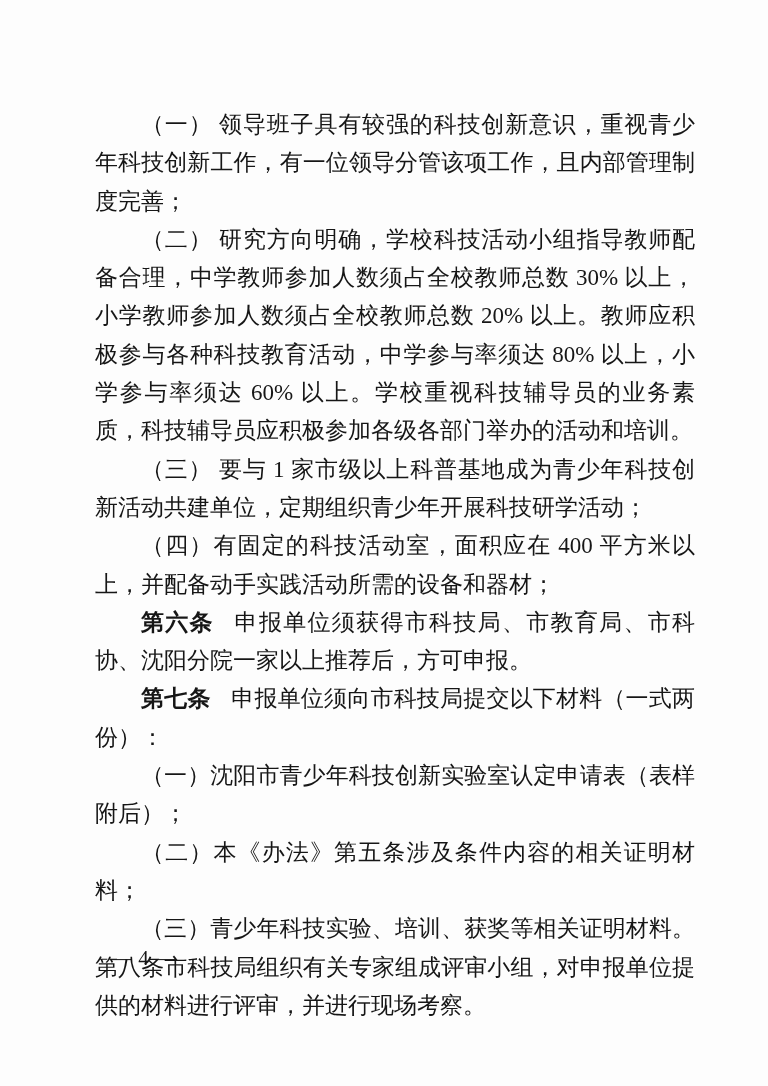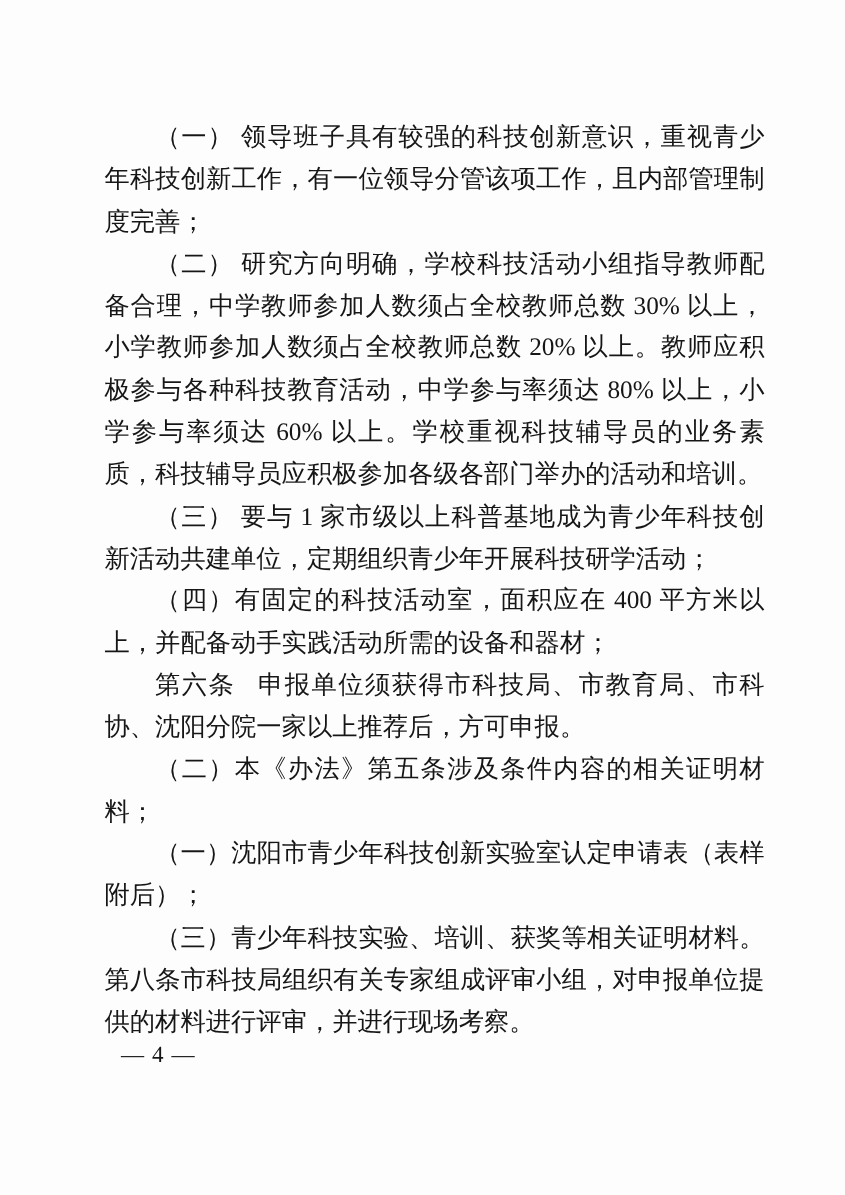--- a/index.html
+++ b/index.html
@@ -29,21 +29,21 @@
     line-height: 38.3px;
     color: #161616;
   }
   .para {
     margin: 0;
     padding: 0;
     text-align: justify;
     text-indent: 2em;
   }
   .lead {
-    font-weight: 400;
+    font-weight: 700;
     margin-right: 0.9em;
   }
   .lead:empty {
     display: none;
     margin-right: 0;
   }
   .pagenum {
     position: absolute;
     left: 110px;
     top: 946px;
@@ -61,21 +61,22 @@
 
   <p class="para"><span class="ptext">（二） 研究方向明确，学校科技活动小组指导教师配备合理，中学教师参加人数须占全校教师总数 30% 以上，小学教师参加人数须占全校教师总数 20% 以上。教师应积极参与各种科技教育活动，中学参与率须达 80% 以上，小学参与率须达 60% 以上。学校重视科技辅导员的业务素质，科技辅导员应积极参加各级各部门举办的活动和培训。</span></p>
 
   <p class="para"><span class="ptext">（三） 要与 1 家市级以上科普基地成为青少年科技创新活动共建单位，定期组织青少年开展科技研学活动；</span></p>
 
   <p class="para"><span class="ptext">（四）有固定的科技活动室，面积应在 400 平方米以上，并配备动手实践活动所需的设备和器材；</span></p>
 
 
   <p class="para"><span class="lead">第六条</span><span class="ptext">申报单位须获得市科技局、市教育局、市科协、沈阳分院一家以上推荐后，方可申报。</span></p>
 
+  <p class="para"><span class="lead">第七条</span><span class="ptext">申报单位须向市科技局提交以下材料（一式两份）：</span></p>
+
+  <p class="para"><span class="ptext">（一）沈阳市青少年科技创新实验室认定申请表（表样附后）；</span></p>
 
   <p class="para"><span class="ptext">（二）本《办法》第五条涉及条件内容的相关证明材料；</span></p>
-
-  <p class="para"><span class="ptext">（一）沈阳市青少年科技创新实验室认定申请表（表样附后）；</span></p>
 
   <p class="para"><span class="ptext">（三）青少年科技实验、培训、获奖等相关证明材料。第八条市科技局组织有关专家组成评审小组，对申报单位提供的材料进行评审，并进行现场考察。</span></p>
 </div>
   <div class="pagenum">— 4 —</div>
 </div>
 
 </body></html>

